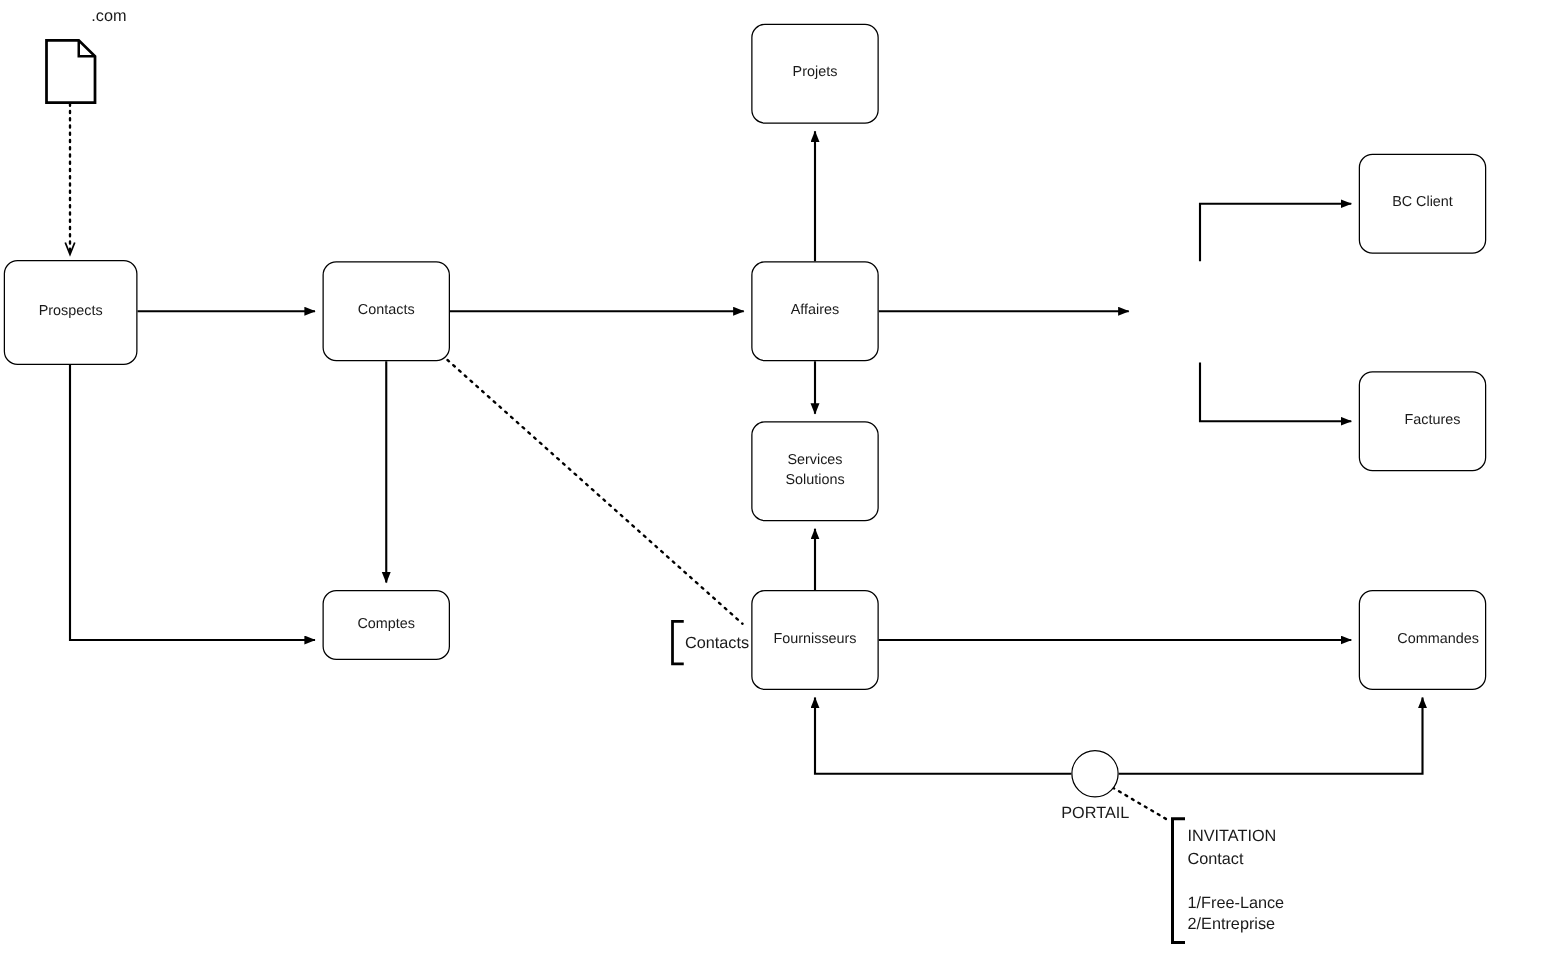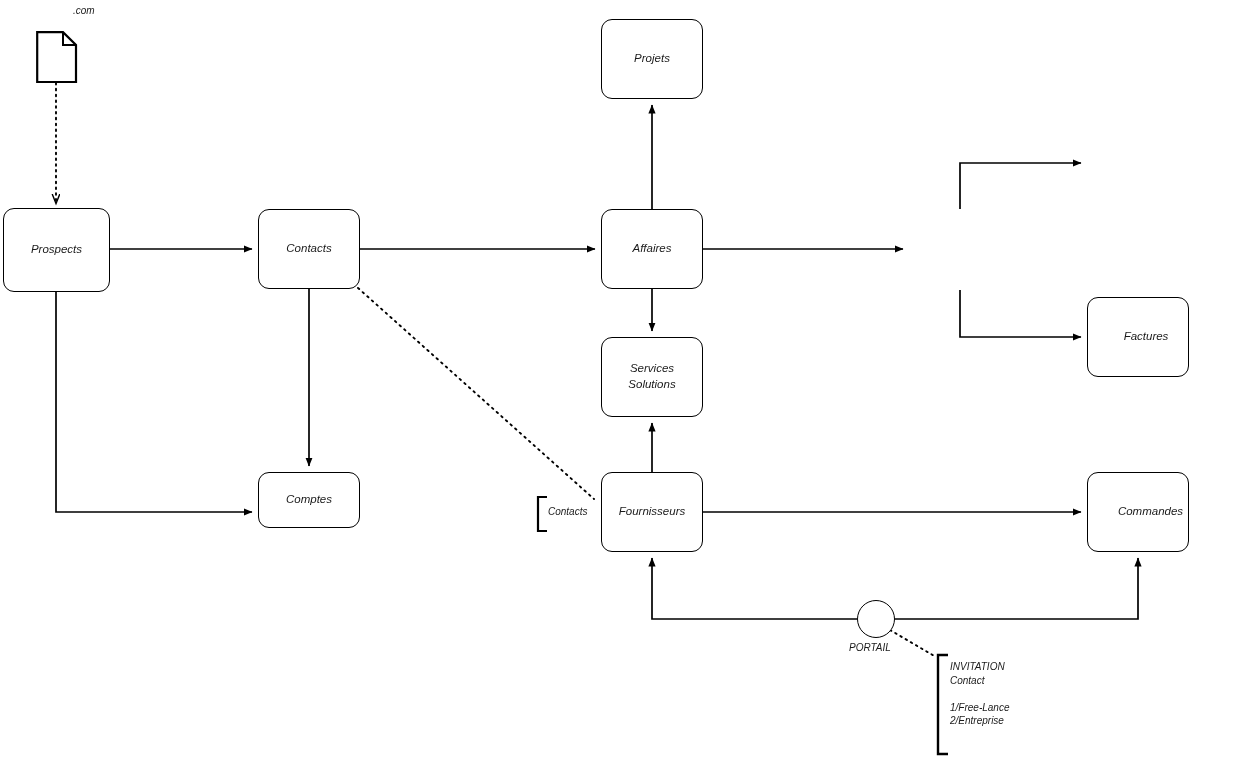--- a/index.html
+++ b/index.html
@@ -34,30 +34,28 @@
     align-items: center;
     justify-content: center;
     text-align: center;
     font-size: 11.5px;
     color: #1a1a1a;
     line-height: 1.35;
     z-index: 3;
   }
   .node span {
     white-space: pre-line;
-    font-style: italic;
   }
   .free-label {
     position: absolute;
-    font-size: 10px;
+    font-size: 13px;
     color: #1a1a1a;
     white-space: pre-line;
     line-height: 1.35;
     z-index: 4;
-    font-style: italic;
   }
   .portail-circle {
     position: absolute;
     box-sizing: border-box;
     border: 1.6px solid #000000;
     border-radius: 50%;
     background: #ffffff;
     z-index: 3;
   }
   .doc-icon {
@@ -147,20 +145,23 @@
   <div class="node" style="left:601px; top:337px; width:102px; height:80px;">
     <span>Services
 Solutions</span>
   </div>
 
   <div class="node" style="left:601px; top:472px; width:102px; height:80px;">
     <span>Fournisseurs</span>
   </div>
 
 
+  <div class="node" style="left:1087px; top:123px; width:102px; height:80px;">
+    <span>BC Client</span>
+  </div>
 
   <div class="node" style="left:1087px; top:297px; width:102px; height:80px;padding-left:16px;">
     <span>Factures</span>
   </div>
 
   <div class="node" style="left:1087px; top:472px; width:102px; height:80px;padding-left:25px;">
     <span>Commandes</span>
   </div>
 
   <div class="portail-circle" style="left:857px; top:600px; width:38px; height:38px;"></div>

